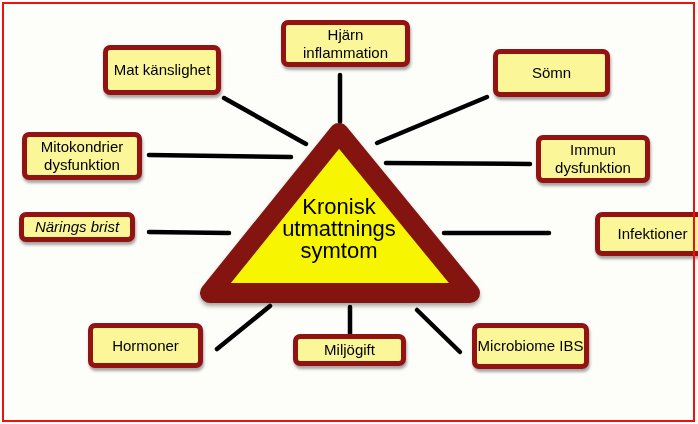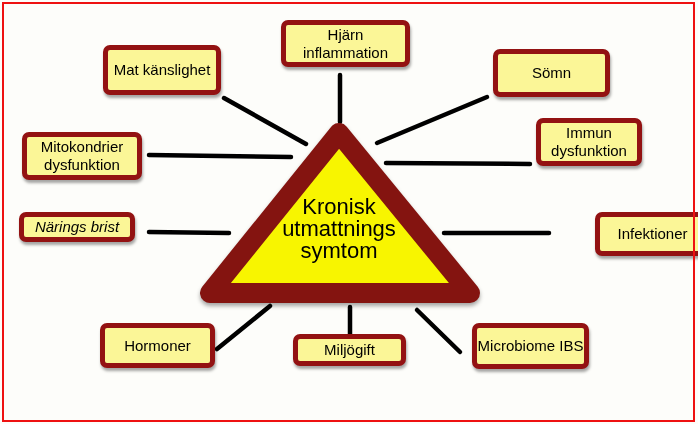--- a/index.html
+++ b/index.html
@@ -63,33 +63,33 @@
   </div>
 
   <div class="node" style="left:493px;top:49px;width:117px;height:48px;">
     <span>Sömn</span>
   </div>
 
   <div class="node" style="left:22px;top:132px;width:120px;height:48px;">
     <span>Mitokondrier dysfunktion</span>
   </div>
 
-  <div class="node" style="left:536px;top:118px;width:106px;height:48px;">
+  <div class="node" style="left:536px;top:135px;width:114px;height:48px;">
     <span>Immun dysfunktion</span>
   </div>
 
   <div class="node" style="left:19px;top:212px;width:116px;height:30px;font-style:italic;">
     <span>Närings brist</span>
   </div>
 
   <div class="node" style="left:595px;top:212px;width:115px;height:44px;">
     <span>Infektioner</span>
   </div>
 
-  <div class="node" style="left:88px;top:323px;width:115px;height:45px;margin-left:12px;">
+  <div class="node" style="left:88px;top:323px;width:115px;height:45px;">
     <span>Hormoner</span>
   </div>
 
   <div class="node" style="left:472px;top:323px;width:117px;height:46px;">
     <span>Microbiome IBS</span>
   </div>
 
   <div class="node" style="left:293px;top:334px;width:113px;height:32px;">
     <span>Miljögift</span>
   </div>

